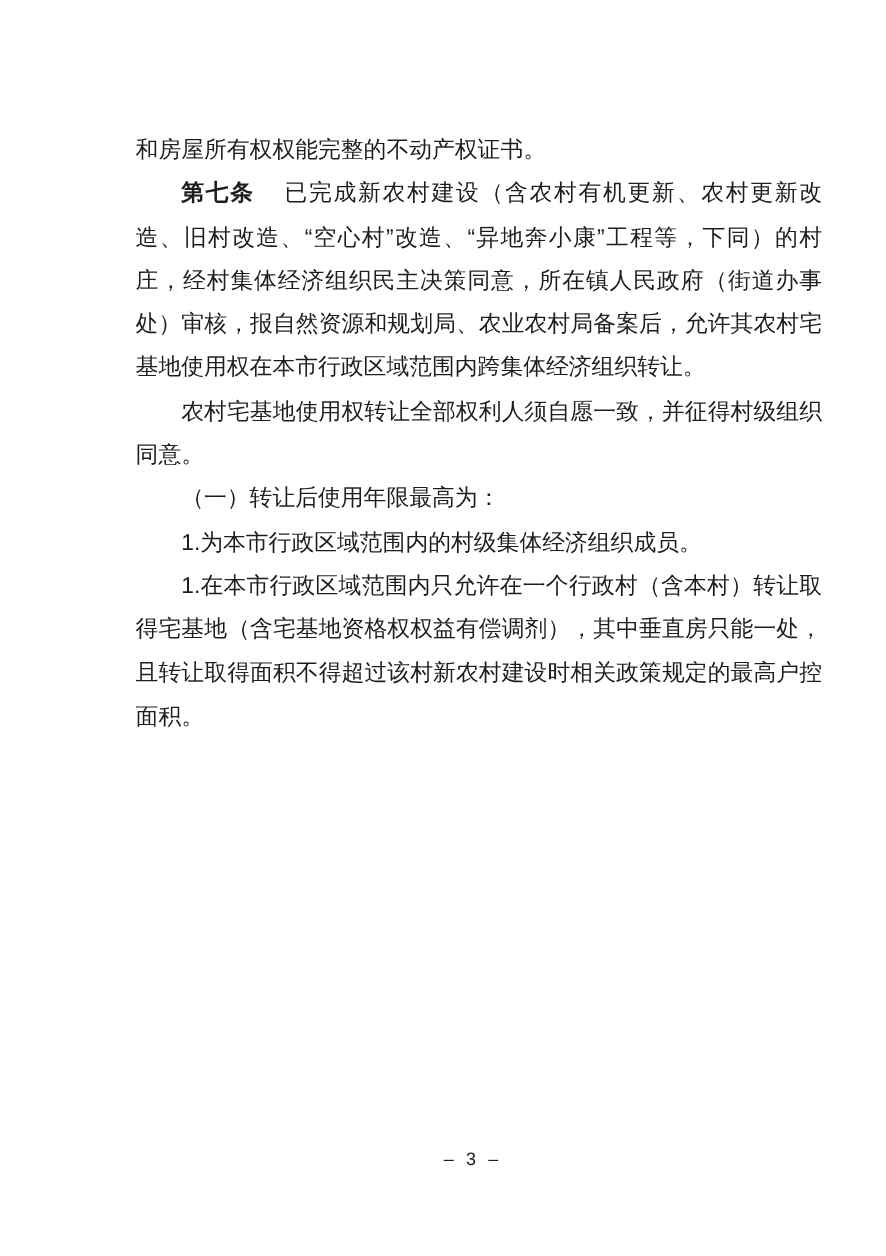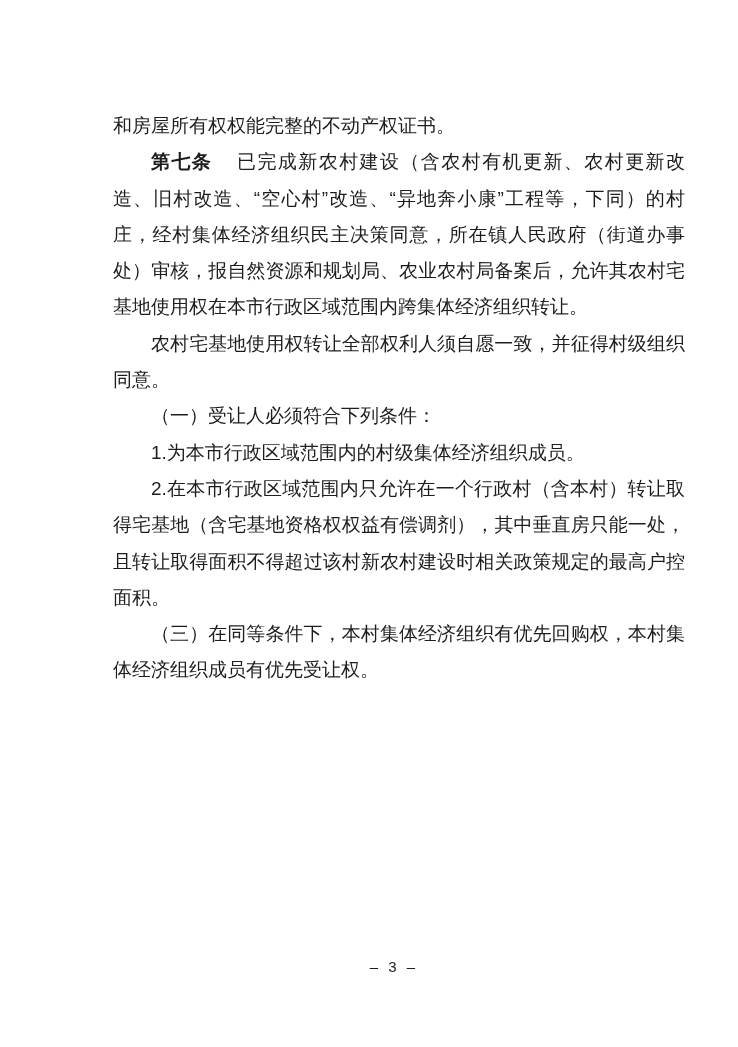--- a/index.html
+++ b/index.html
@@ -54,26 +54,25 @@
 
 <div class="page">
   <div class="content">
 
     <p class="para"><span>和房屋所有权权能完整的不动产权证书。</span></p>
 
     <p class="para indent"><b class="article-no">第七条</b><span>已完成新农村建设（含农村有机更新、农村更新改造、旧村改造、“空心村”改造、“异地奔小康”工程等，下同）的村庄，经村集体经济组织民主决策同意，所在镇人民政府（街道办事处）审核，报自然资源和规划局、农业农村局备案后，允许其农村宅基地使用权在本市行政区域范围内跨集体经济组织转让。</span></p>
 
     <p class="para indent"><span>农村宅基地使用权转让全部权利人须自愿一致，并征得村级组织同意。</span></p>
 
-    <p class="para indent"><span>（一）受让人必须符合下列条件：</span></p>
+    <p class="para indent"><span>（一）转让后使用年限最高为：</span></p>
 
     <p class="para indent"><span>1.为本市行政区域范围内的村级集体经济组织成员。</span></p>
 
-    <p class="para indent"><span>2.在本市行政区域范围内只允许在一个行政村（含本村）转让取得宅基地（含宅基地资格权权益有偿调剂），其中垂直房只能一处，且转让取得面积不得超过该村新农村建设时相关政策规定的最高户控面积。</span></p>
+    <p class="para indent"><span>1.在本市行政区域范围内只允许在一个行政村（含本村）转让取得宅基地（含宅基地资格权权益有偿调剂），其中垂直房只能一处，且转让取得面积不得超过该村新农村建设时相关政策规定的最高户控面积。</span></p>
 
 
-    <p class="para indent"><span>（三）在同等条件下，本村集体经济组织有优先回购权，本村集体经济组织成员有优先受让权。</span></p>
 
 
   </div>
 
   <div class="footer"><span>– 3 –</span></div>
 </div>
 
 </body></html>

